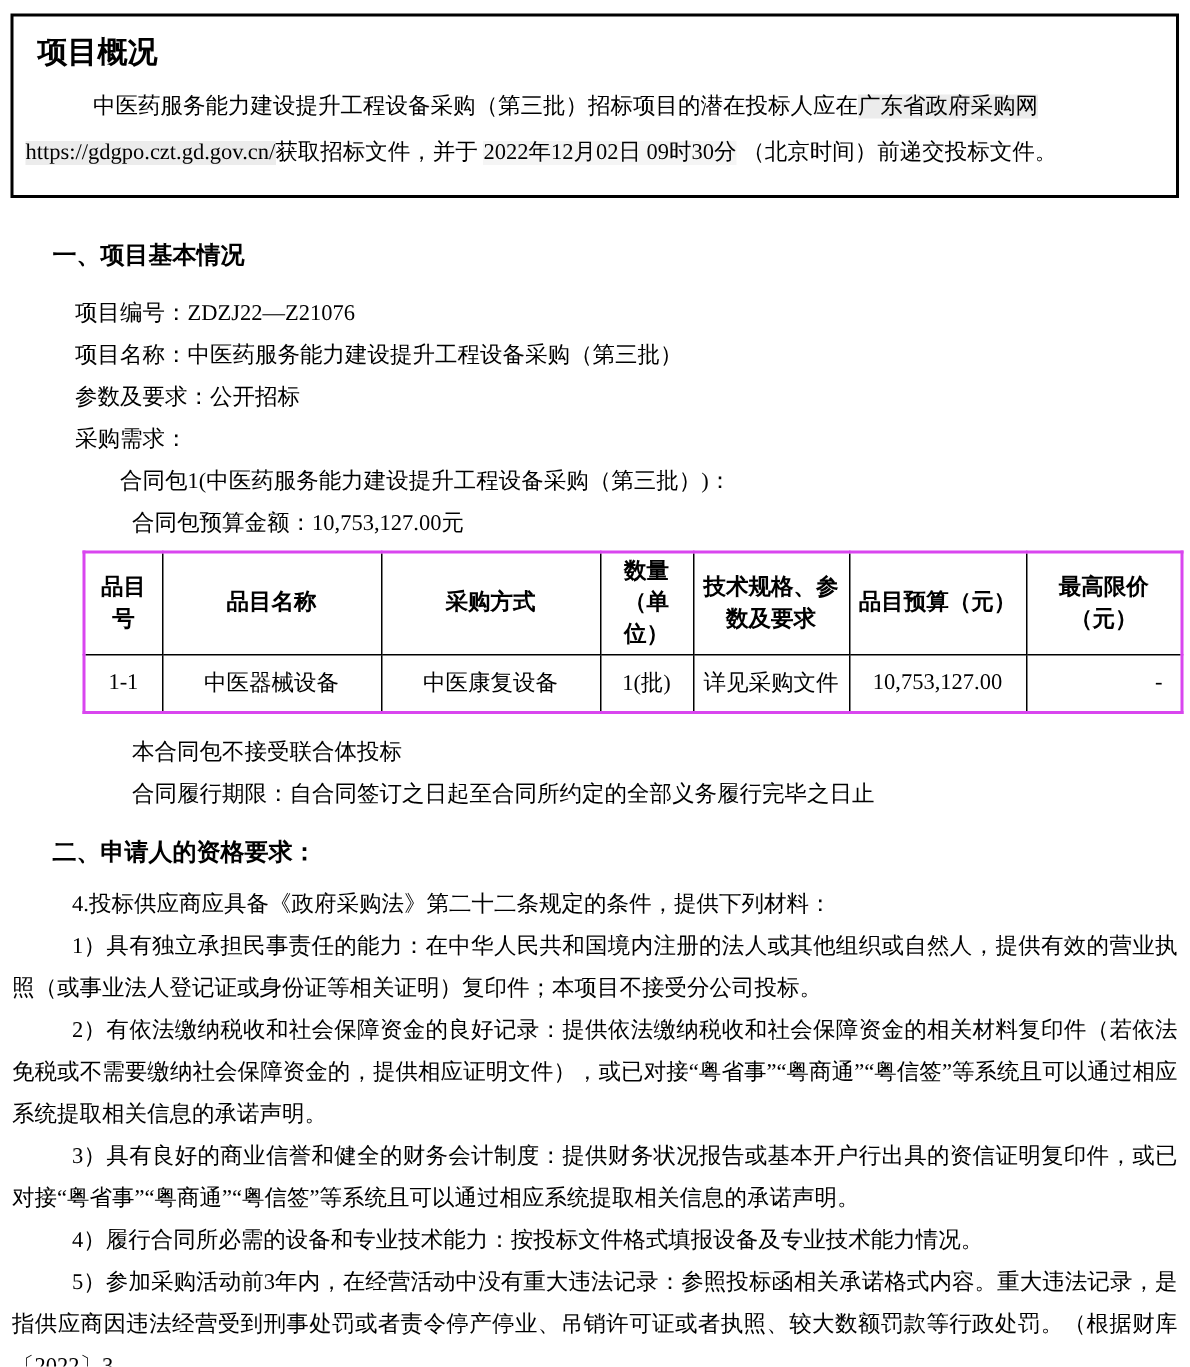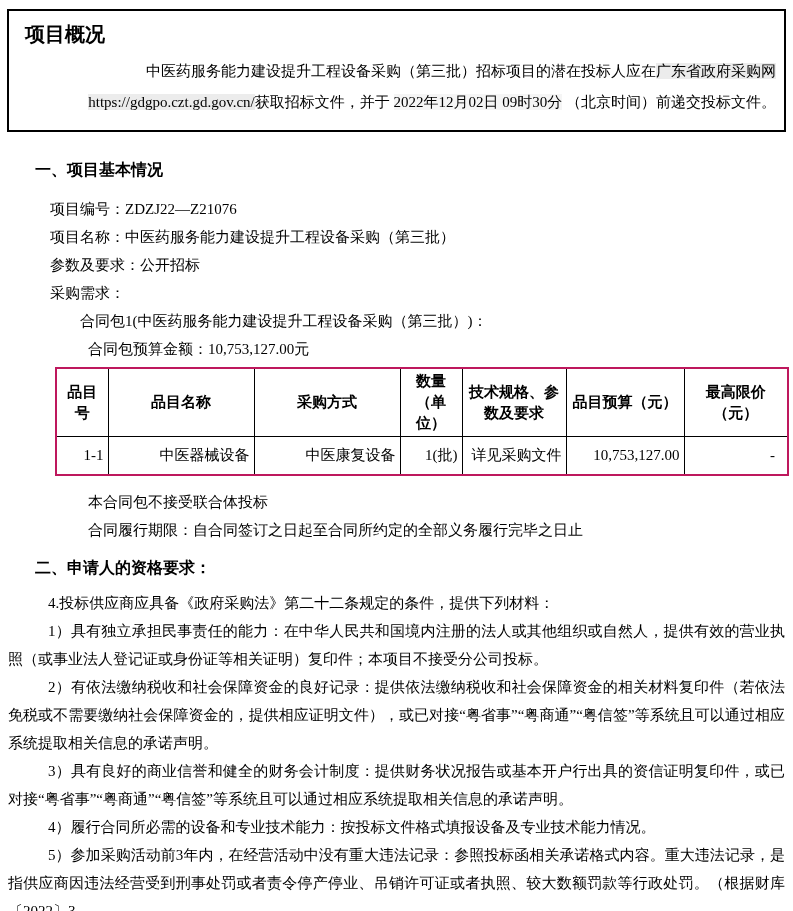--- a/index.html
+++ b/index.html
@@ -18,21 +18,20 @@
     padding: 8px 8px 12px 8px;
   }
   .overview-title {
     font-weight: bold;
     font-size: 20px;
     margin: 2px 0 8px 8px;
   }
   .overview-para {
     line-height: 31px;
     text-indent: 3em;
-    text-align: right;
   }
   .hl-site { background: #ececec; }
   .hl-date { background: #f5f5f5; }
   
   .sec-heading {
     font-weight: bold;
     font-size: 16px;
     margin-left: 35px;
   }
   .h-basic { margin-top: 28px; }
@@ -43,36 +42,36 @@
   .pkg-line   { margin-left: 80px; line-height: 28px; }
   .pkg-budget { margin-left: 88px; line-height: 28px; }
   .after-table-line { margin-left: 88px; line-height: 28px; }
   .after-table-block { margin-top: 12px; }
   
   table.items {
     border-collapse: collapse;
     table-layout: fixed;
     width: 732px;
     margin: 4px 0 0 55px;
-    border: 2px solid #be185d;
+    border: 2px solid #d946ef;
   }
   table.items th, table.items td {
     border: 1px solid #000;
     text-align: center;
     vertical-align: middle;
     padding: 2px 4px;
     overflow: hidden;
   }
   table.items th {
     font-weight: bold;
     height: 66px;
     line-height: 21px;
     font-size: 15px;
   }
-  table.items td { height: 38px; text-align: right; }
+  table.items td { height: 38px; }
   table.items td:last-child { text-align: right; padding-right: 12px; }
   
   .req-block { margin-top: 10px; }
   .req-para {
     margin: 0 8px;
     line-height: 28px;
     text-indent: 40px;
     text-align: justify;
   }
 </style>

